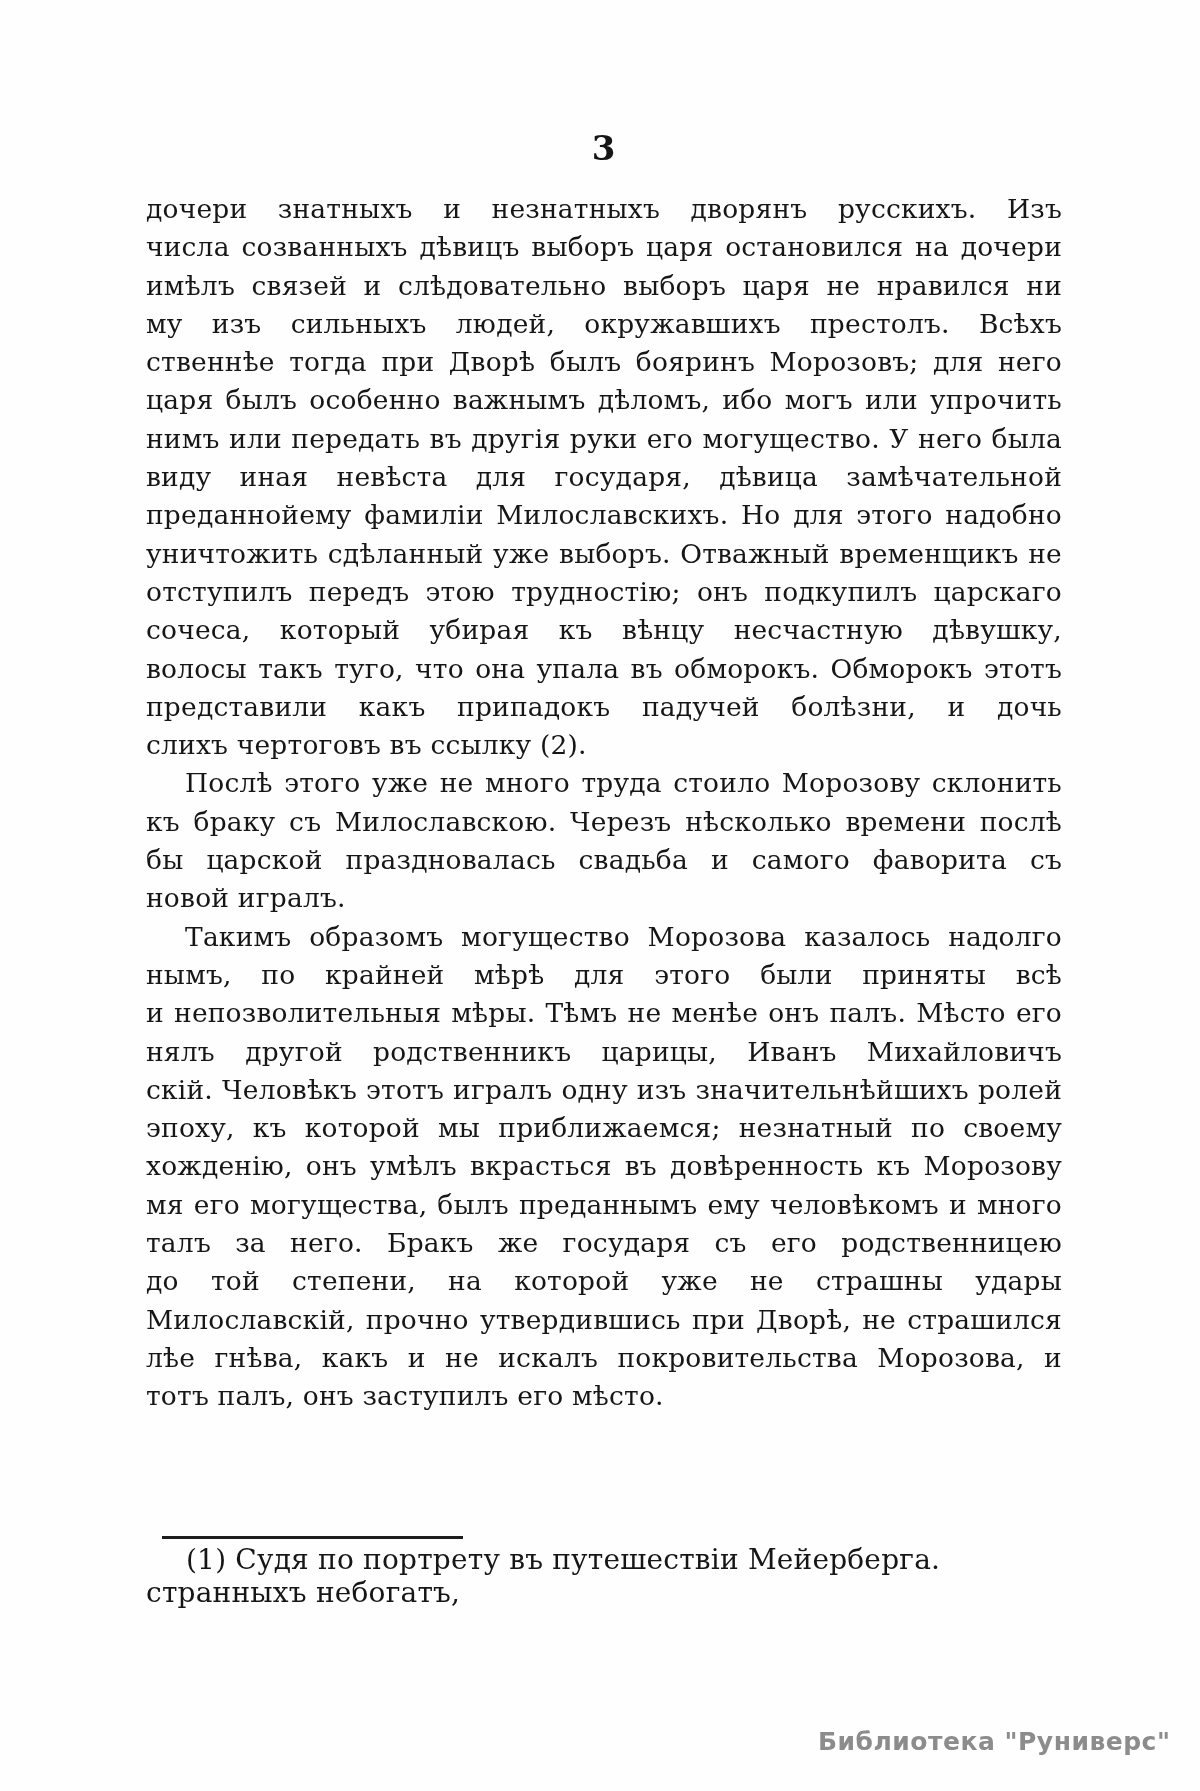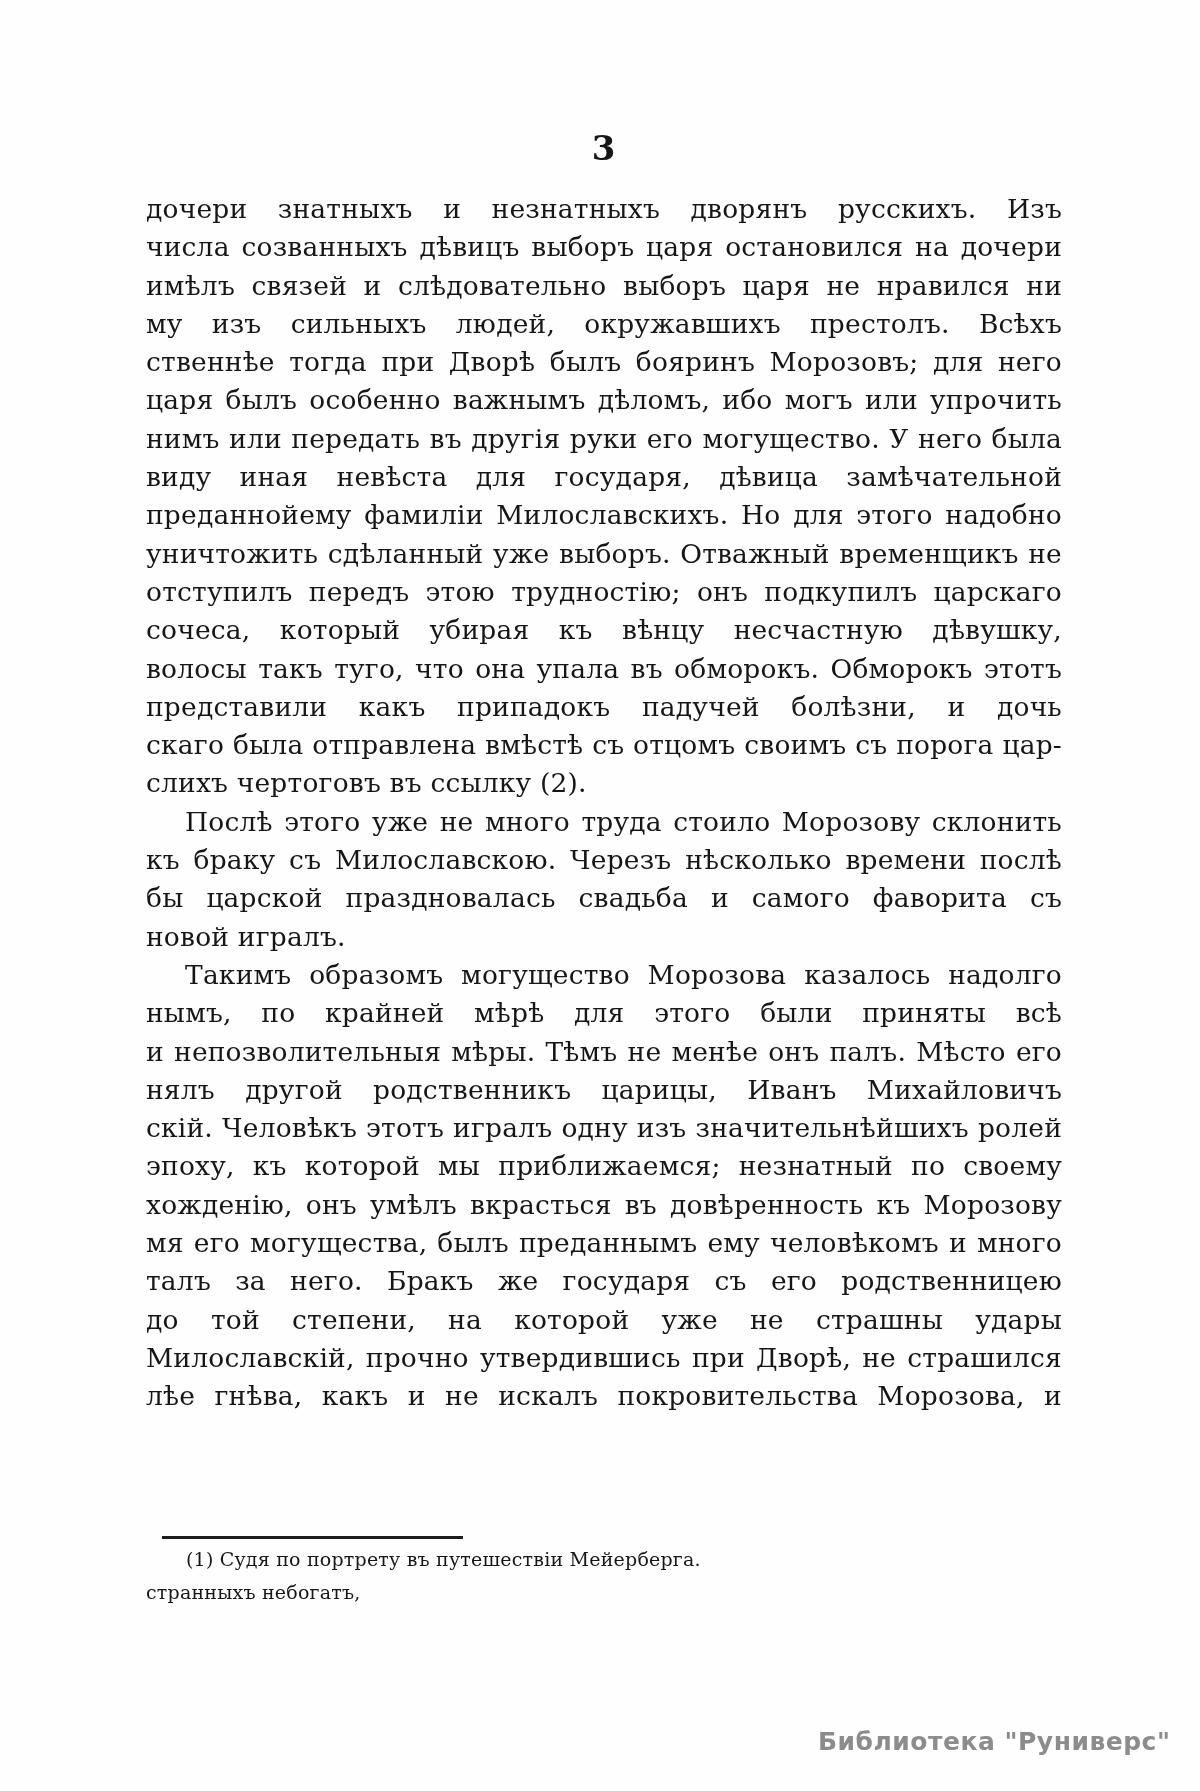--- a/index.html
+++ b/index.html
@@ -57,21 +57,21 @@
   }
   .footnotes {
     position: absolute;
     top: 1543px;
     left: 146px;
     width: 916px;
   }
   .fline {
     height: 33px;
     line-height: 33px;
-    font-size: 19px;
+    font-size: 28px;
     letter-spacing: 0.2px;
     text-align: left;
     overflow: hidden;
   }
   .fline.just {
     text-align: justify;
     text-align-last: justify;
   }
   .fline.indent { text-indent: 40px; }
   .watermark {
@@ -100,21 +100,20 @@
         <div class="line">ственнѣе тогда при Дворѣ былъ бояринъ Морозовъ; для него бракъ</div>
         <div class="line">царя былъ особенно важнымъ дѣломъ, ибо могъ или упрочить за</div>
         <div class="line">нимъ или передать въ другія руки его могущество. У него была въ</div>
         <div class="line">виду иная невѣста для государя, дѣвица замѣчательной красоты (1),</div>
         <div class="line">преданнойему фамиліи Милославскихъ. Но для этого надобно было</div>
         <div class="line">уничтожить сдѣланный уже выборъ. Отважный временщикъ не</div>
         <div class="line">отступилъ передъ этою трудностію; онъ подкупилъ царскаго воло-</div>
         <div class="line">сочеса, который убирая къ вѣнцу несчастную дѣвушку, затянулъ ей</div>
         <div class="line">волосы такъ туго, что она упала въ обморокъ. Обморокъ этотъ</div>
         <div class="line">представили какъ припадокъ падучей болѣзни, и дочь Всеволож-</div>
-        <div class="line">скаго была отправлена вмѣстѣ съ отцомъ своимъ съ порога цар-</div>
         <div class="line last">слихъ чертоговъ въ ссылку (2).</div>
       </div>
       <div class="paragraph">
         <div class="line indent">Послѣ этого уже не много труда стоило Морозову склонить царя</div>
         <div class="line">къ браку съ Милославскою. Черезъ нѣсколько времени послѣ свадь-</div>
         <div class="line">бы царской праздновалась свадьба и самого фаворита съ сестрою</div>
         <div class="line last">новой игралъ.</div>
       </div>
       <div class="paragraph">
         <div class="line indent">Такимъ образомъ могущество Морозова казалось надолго упрочен-</div>
@@ -122,20 +121,21 @@
         <div class="line">и непозволительныя мѣры. Тѣмъ не менѣе онъ палъ. Мѣсто его за-</div>
         <div class="line">нялъ другой родственникъ царицы, Иванъ Михайловичъ Милослав-</div>
         <div class="line">скій. Человѣкъ этотъ игралъ одну изъ значительнѣйшихъ ролей въ</div>
         <div class="line">эпоху, къ которой мы приближаемся; незнатный по своему проис-</div>
         <div class="line">хожденію, онъ умѣлъ вкрасться въ довѣренность къ Морозову во вре-</div>
         <div class="line">мя его могущества, былъ преданнымъ ему человѣкомъ и много рабо-</div>
         <div class="line">талъ за него. Бракъ же государя съ его родственницею возвысилъ его</div>
         <div class="line">до той степени, на которой уже не страшны удары временщиковъ.</div>
         <div class="line">Милославскій, прочно утвердившись при Дворѣ, не страшился бо-</div>
         <div class="line">лѣе гнѣва, какъ и не искалъ покровительства Морозова, и когда</div>
+        <div class="line last">тотъ палъ, онъ заступилъ его мѣсто.</div>
       </div>
     </div>
 
   <div class="footnote-rule"></div>
 
   <div class="footnotes">
       <div class="fline indent">(1) Судя по портрету въ путешествіи Мейерберга.</div>
       <div class="fline">странныхъ небогатъ,</div>
     </div>
 

